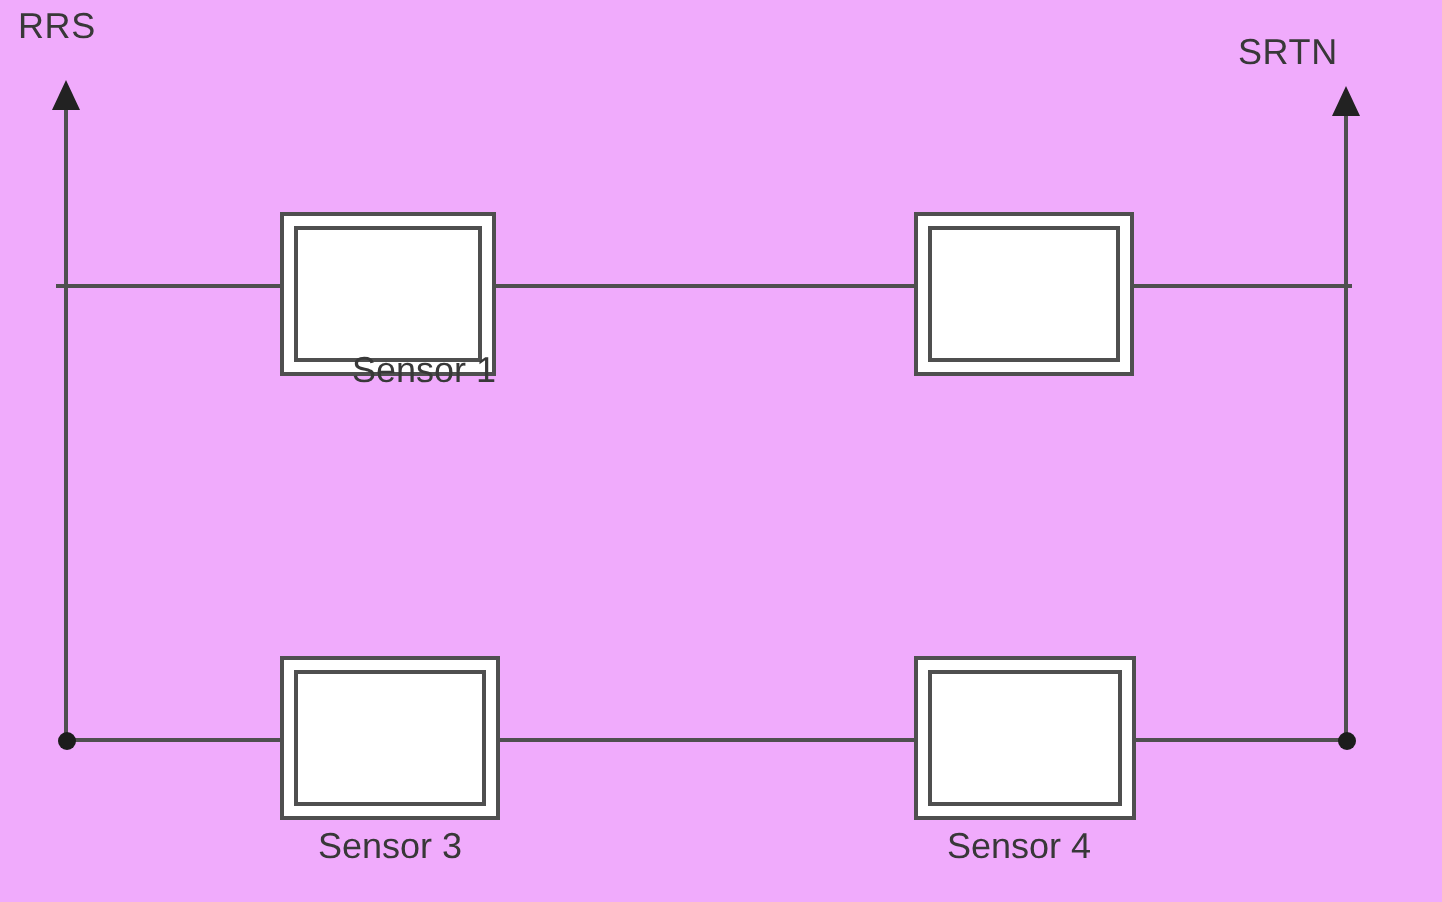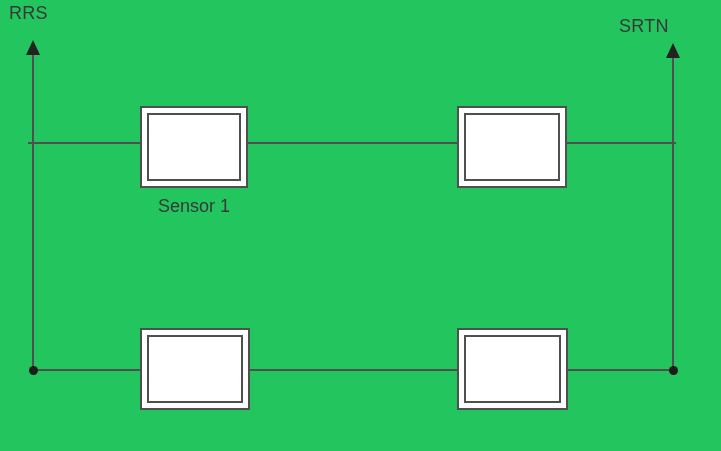--- a/index.html
+++ b/index.html
@@ -4,21 +4,21 @@
 <style>
   html, body {
     margin: 0;
     padding: 0;
     background: #ffffff;
   }
   .canvas {
     position: relative;
     width: 721px;
     height: 451px;
-    background: #22c55e;
+    background: #f0abfc;
     font-family: "Liberation Sans", sans-serif;
     overflow: hidden;
   }
   .bus-label {
     position: absolute;
     font-size: 18px;
     font-weight: 500;
     color: #383838;
     letter-spacing: 0.3px;
     white-space: nowrap;
@@ -74,21 +74,21 @@
   .s3 { left: 140px; top: 328px; width: 110px; height: 82px; }
   .s4 { left: 457px; top: 328px; width: 111px; height: 82px; }
 
   .sensor-label {
     position: absolute;
     font-size: 18px;
     color: #383838;
     text-align: center;
     white-space: nowrap;
   }
-  .s1-label { left: 140px; top: 196px; width: 108px; }
+  .s1-label { left: 140px; top: 175px; width: 108px; text-align: right; }
   .s2-label { left: 457px; top: 191px; width: 110px; }
   .s3-label { left: 140px; top: 413px; width: 110px; }
   .s4-label { left: 454px; top: 413px; width: 111px; }
 </style>
 </head>
 <body>
 
 <div class="canvas">
 
   <div class="bus-label rrs-label">RRS</div>
@@ -112,14 +112,16 @@
     <div class="inner"></div>
   </div>
   <div class="sensor s3">
     <div class="inner"></div>
   </div>
   <div class="sensor s4">
     <div class="inner"></div>
   </div>
 
   <div class="sensor-label s1-label">Sensor 1</div>
+  <div class="sensor-label s3-label">Sensor 3</div>
+  <div class="sensor-label s4-label">Sensor 4</div>
 
 </div>
 
 </body></html>

